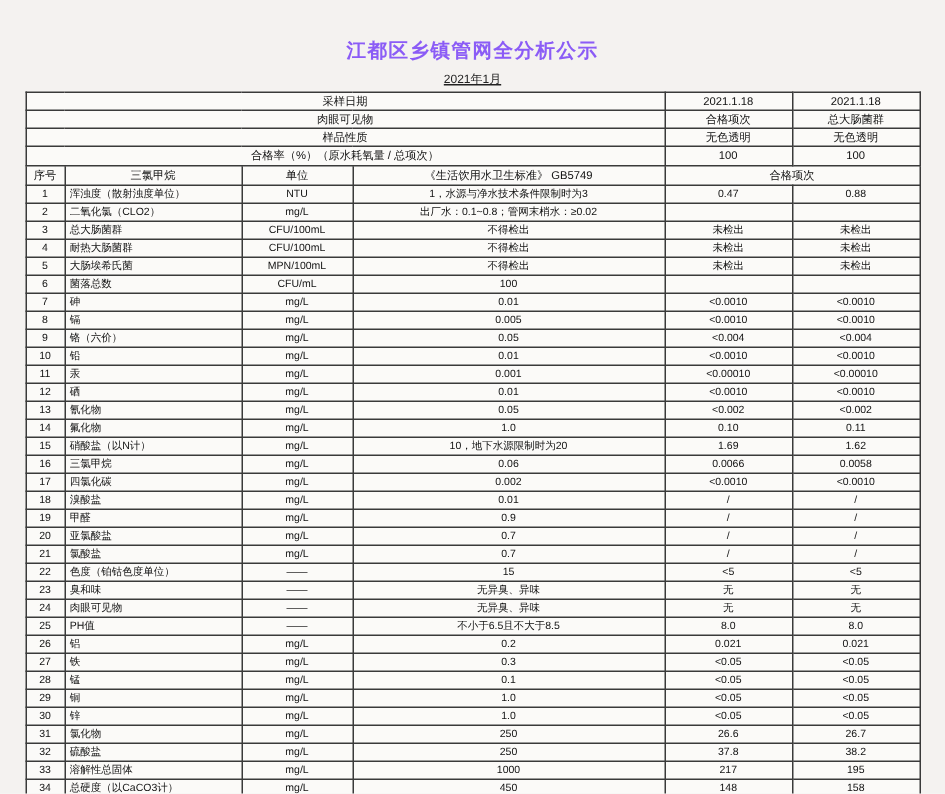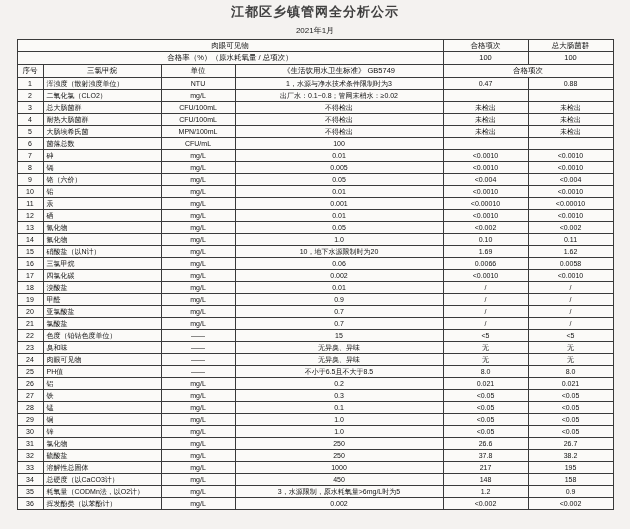--- a/index.html
+++ b/index.html
@@ -13,29 +13,30 @@
   .page{
     position:relative;
     width:630px;height:529px;
     background:#f4f2f0;
   }
   .title{
     text-align:center;
     font-size:13px;
     font-weight:bold;
     letter-spacing:1px;
-    padding-top:3px;
-    color:#404040;
+    padding-top:25px;
+    color:#8b5cf6;
   }
   .subtitle{
     text-align:center;
     font-size:8px;
     margin-top:4px;
     margin-bottom:3px;
     color:#222;
+    text-decoration:underline;
   }
   table{
     border-collapse:collapse;
     margin:0 auto;
     width:596px;
     background:#fbfaf8;
     table-layout:fixed;
   }
   td{
     border:1px solid #3a3a3a;
@@ -71,23 +72,33 @@
       <col class="c-no">
         <col class="c-item">
         <col class="c-unit">
         <col class="c-std">
         <col class="c-res">
         <col class="c-res">
     </colgroup>
     <tbody>
 
       <tr>
+        <td class="hdr lbl" colspan="4">采样日期</td>
+        <td class="hdr">2021.1.18</td>
+        <td class="hdr">2021.1.18</td>
+      </tr>
+      <tr>
         <td class="hdr lbl" colspan="4">肉眼可见物</td>
         <td class="hdr">合格项次</td>
         <td class="hdr">总大肠菌群</td>
+      </tr>
+      <tr>
+        <td class="hdr lbl" colspan="4">样品性质</td>
+        <td class="hdr">无色透明</td>
+        <td class="hdr">无色透明</td>
       </tr>
       <tr class="big">
         <td class="hdr lbl" colspan="4">合格率（%）（原水耗氧量 / 总项次）</td>
         <td class="hdr">100</td>
         <td class="hdr">100</td>
       </tr>
 
       <tr class="big">
         <td class="hdr">序号</td>
         <td class="hdr">三氯甲烷</td>

